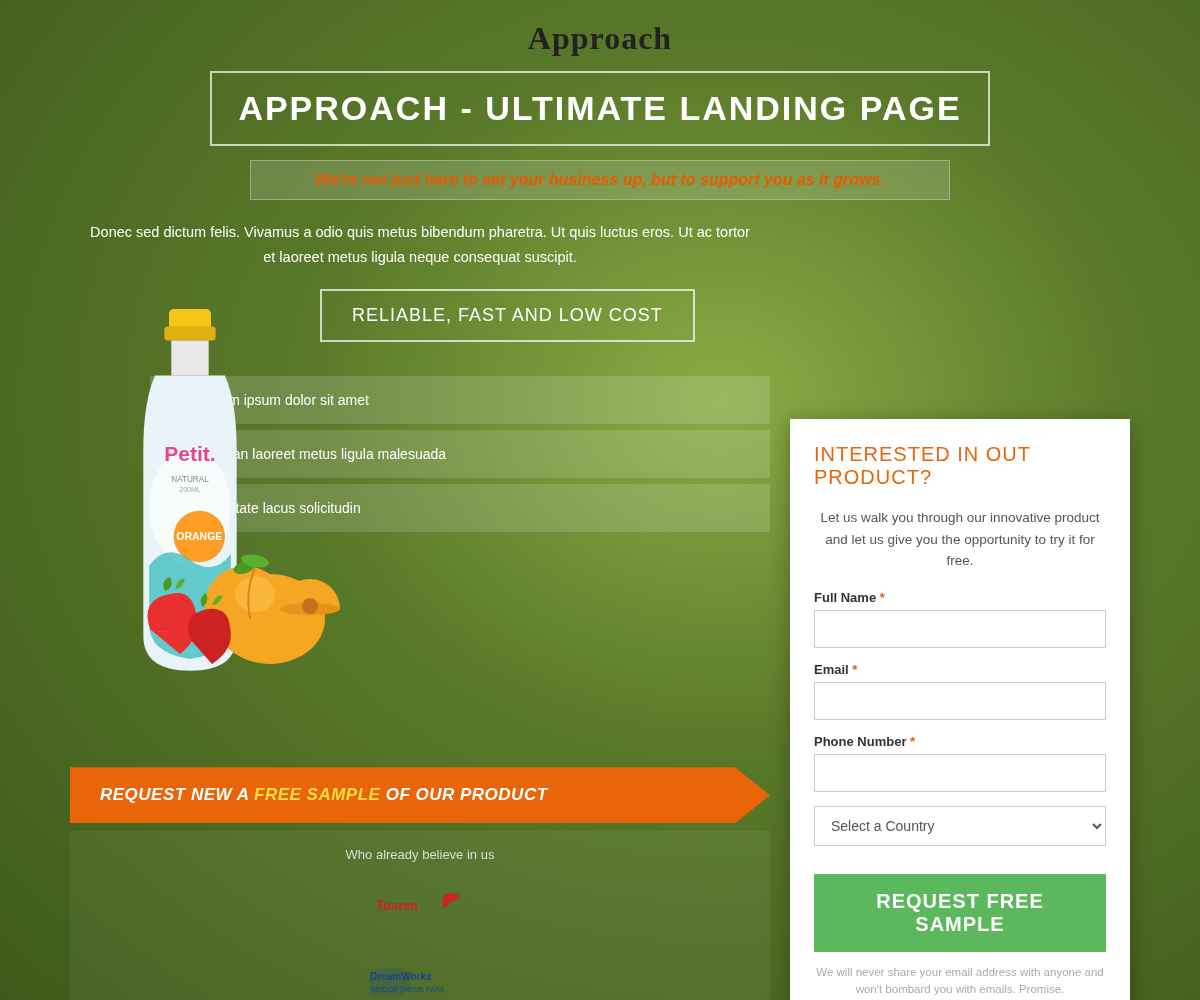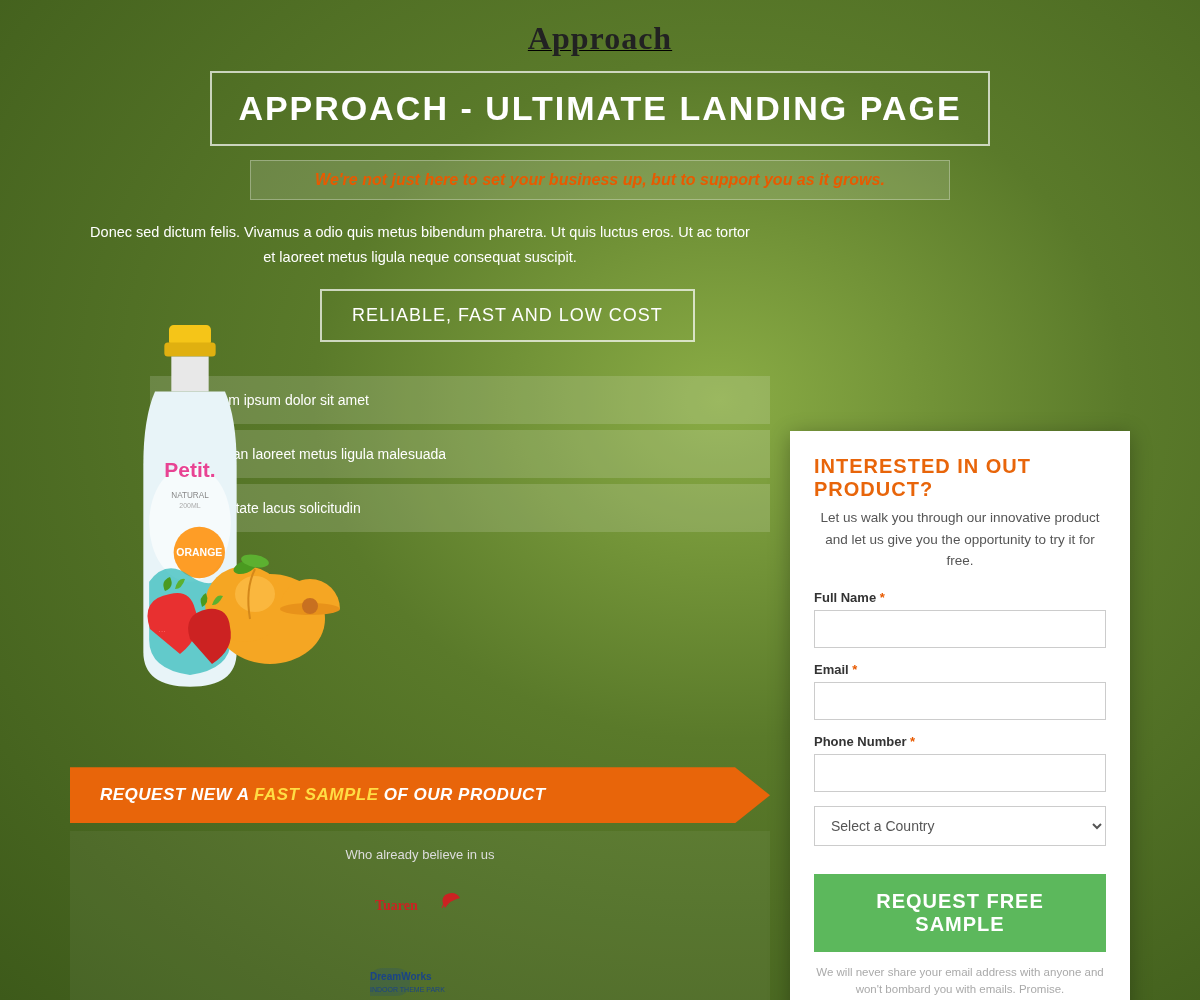--- a/index.html
+++ b/index.html
@@ -24,21 +24,20 @@
       z-index: 1;
       max-width: 1100px;
       margin: 0 auto;
       padding: 10px 20px 40px;
     }
 
     
     .site-logo {
       text-align: center;
       padding: 10px 0 8px;
-      text-decoration: underline;
     }
     .site-logo span {
       font-family: 'Brush Script MT', cursive;
       font-size: 32px;
       font-weight: 900;
       color: #222;
       letter-spacing: 1px;
     }
 
     
@@ -190,24 +189,24 @@
 
     .form-card {
       background: #fff;
       padding: 24px 24px 20px;
       box-shadow: 0 4px 20px rgba(0,0,0,0.3);
     }
 
     .form-title {
       color: #e8650a;
       font-size: 20px;
-      font-weight: 700;
+      font-weight: 400;
       text-transform: uppercase;
       letter-spacing: 1px;
-      margin-bottom: 6px;
+      margin-bottom: 18px;
     }
 
     .form-intro {
       color: #555;
       font-size: 13.5px;
       line-height: 1.6;
       text-align: center;
       margin-bottom: 18px;
     }
 
@@ -275,21 +274,21 @@
       bottom: 80px;
       left: 20px;
       width: 300px;
       height: 160px;
     }
 
     
     .bottle-svg-container {
       position: absolute;
       left: 50px;
-      top: 36px;
+      top: 20px;
       width: 140px;
     }
 
   </style>
 </head>
 <body>
 
 <div class="bg-overlay"></div>
 
 <div class="page-wrapper">
@@ -384,21 +383,21 @@
           <div class="feature-item">
             <span class="checkmark">✔</span>
             <span class="feature-text">Vulputate lacus solicitudin</span>
           </div>
         </div>
 
       </div>
 
       <div class="orange-banner">
         <span class="orange-banner-text">
-          <span>REQUEST NEW A </span><span class="highlight">FAST SAMPLE</span><span> OF OUR PRODUCT</span>
+          <span>REQUEST NEW A </span><span class="highlight">FREE SAMPLE</span><span> OF OUR PRODUCT</span>
         </span>
       </div>
 
       <div class="brands-section">
         <span class="brands-label">Who already believe in us</span>
         <div class="brand-logo">
           <svg width="100" height="45" viewBox="0 0 100 45">
             <text x="5" y="20" font-family="serif" font-size="14" font-weight="900" fill="#cc2222">Tuaren</text>
 
             <path d="M75 5 Q85 0 90 8 Q80 10 75 18 Q70 10 75 5" fill="#cc2222"></path>

